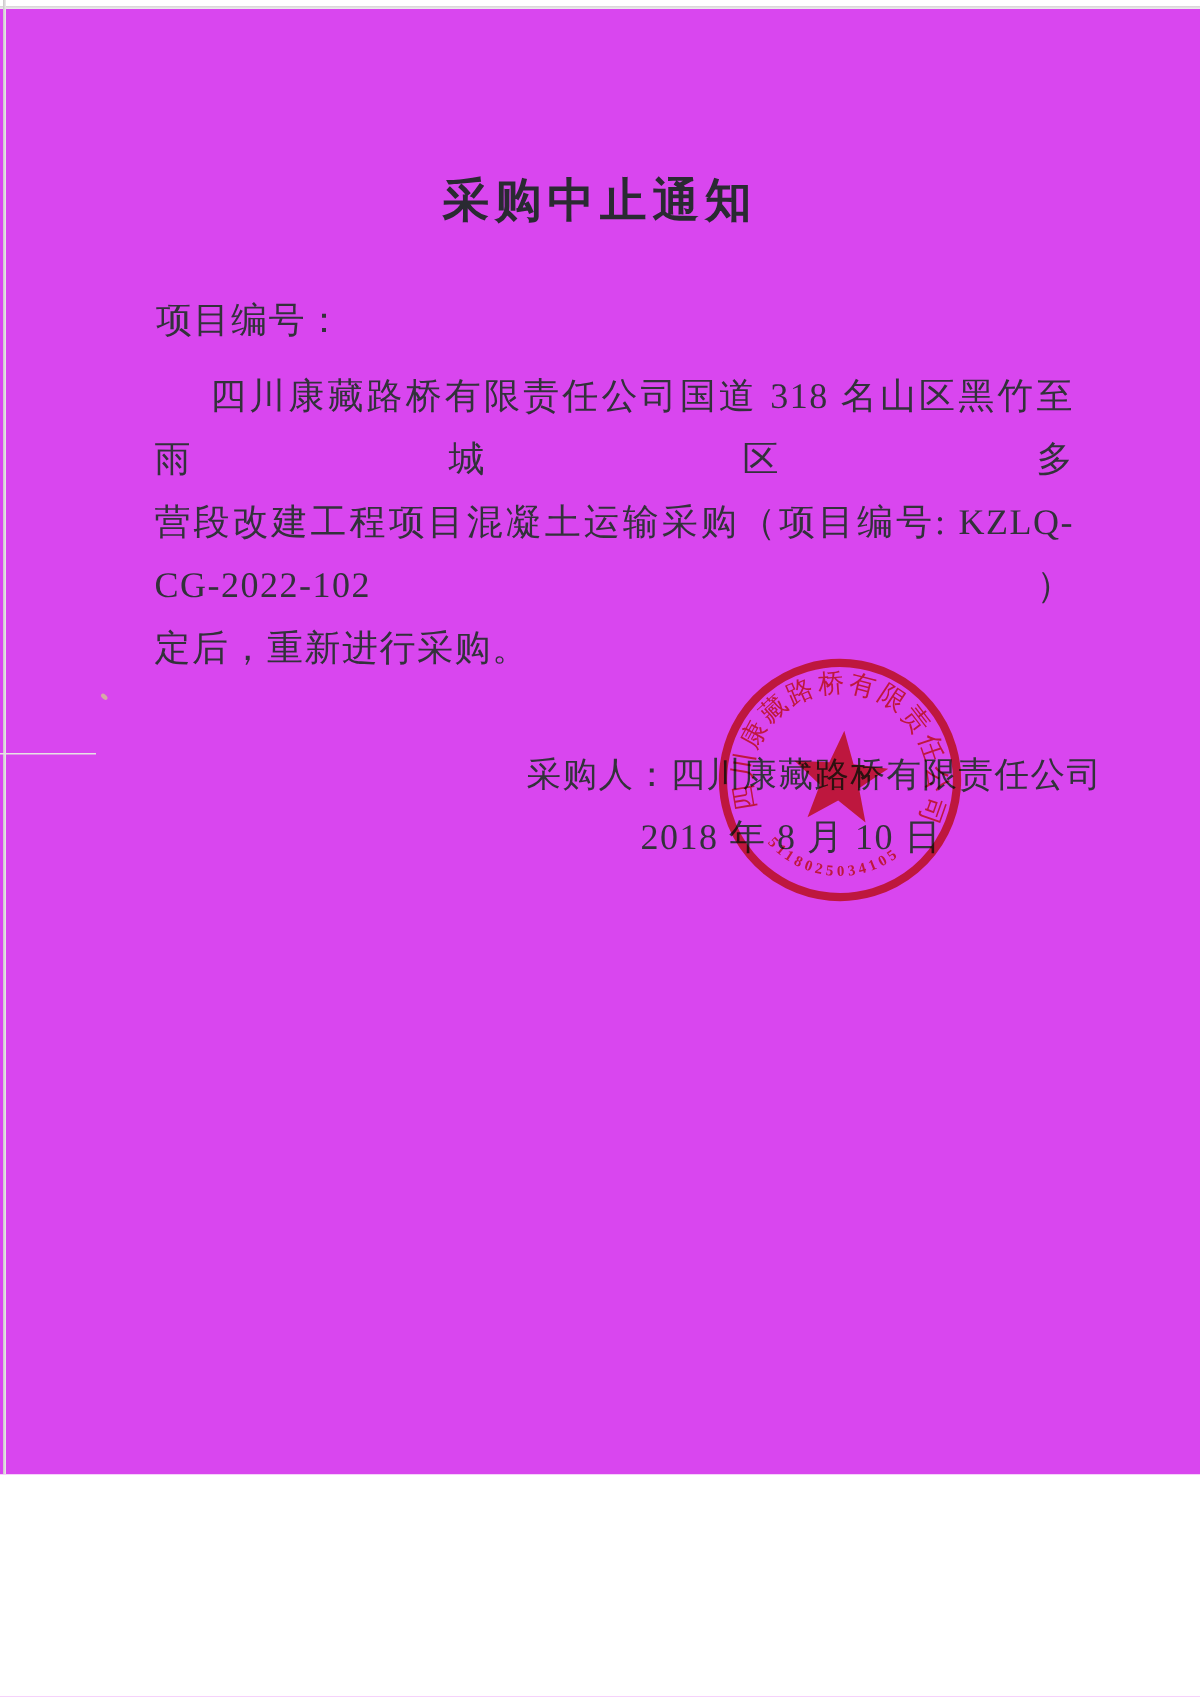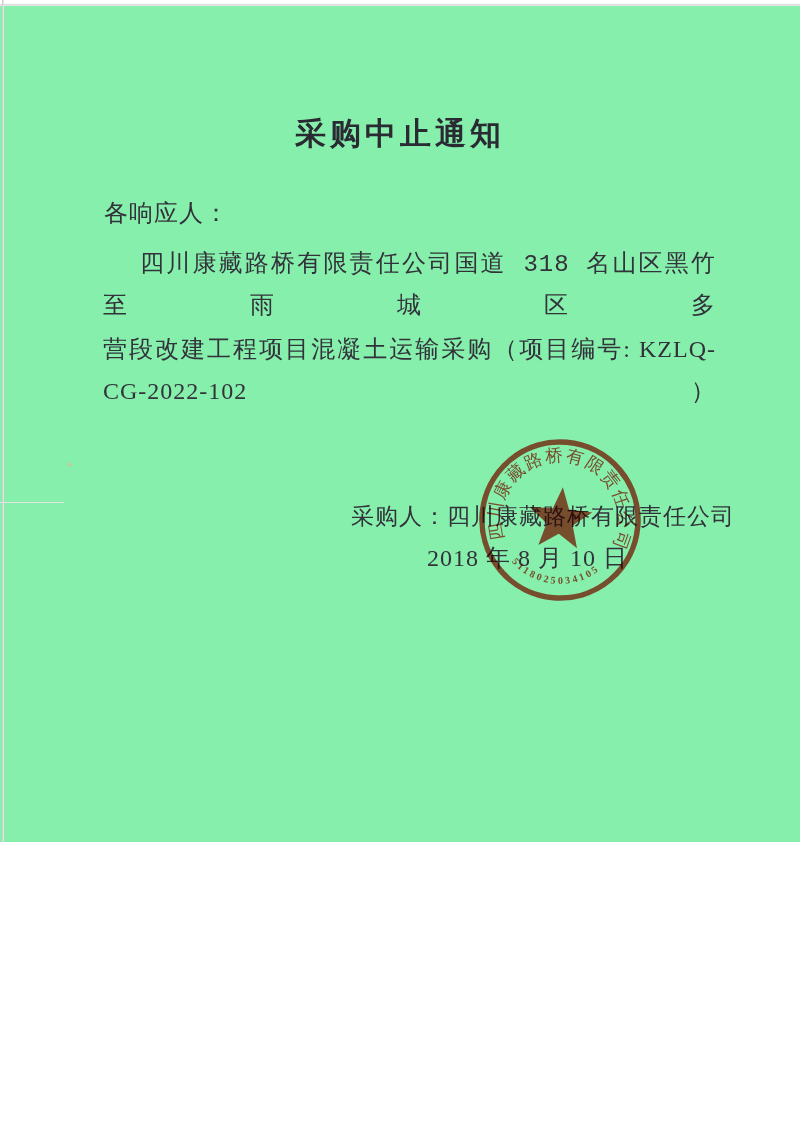--- a/index.html
+++ b/index.html
@@ -1,19 +1,19 @@
 <!DOCTYPE html>
 <html lang="zh"><head>
 <meta charset="utf-8">
 <style>
   html,body{margin:0;padding:0;background:#ffffff;}
   .page{
     position:relative;
-    width:800px;height:842px;
-    background:#86efac;
+    width:800px;height:983px;
+    background:#d946ef;
     overflow:hidden;
     font-family:"Liberation Serif","DejaVu Serif",serif;
     color:#32323a;
   }
   
   .edge-left{
     position:absolute;left:2px;top:0;bottom:0;width:2px;
     background:linear-gradient(to right,#c9c6c8,#eceaeb);
   }
   .edge-top{
@@ -37,21 +37,21 @@
   }
   .salutation{
     position:absolute;left:104px;top:197px;
     font-size:24px;letter-spacing:1px;color:#32323a;
   }
   .body-text{
     position:absolute;left:103px;top:244px;width:613px;
     font-size:24px;line-height:42px;letter-spacing:1px;color:#32323a;
   }
   .body-line{text-align:justify;text-align-last:justify;}
-  .body-line.first{text-indent:37px;font-family:Liberation Mono, monospace;}
+  .body-line.first{text-indent:37px;}
   .body-line.last{text-align:left;text-align-last:left;}
   .signature{
     position:absolute;left:351px;top:501px;
     font-size:23px;letter-spacing:1px;color:#32323a;
     white-space:nowrap;
   }
   .date{
     position:absolute;left:427px;top:542px;
     font-size:24px;letter-spacing:1px;color:#32323a;
     white-space:nowrap;
@@ -70,25 +70,26 @@
 <div class="page">
 
   <div class="edge-top-white"></div>
   <div class="edge-top"></div>
   <div class="edge-left"></div>
   <div class="fold-line"></div>
   <div class="speck"></div>
 
   <div class="title">采购中止通知</div>
 
-  <div class="salutation">各响应人：</div>
+  <div class="salutation">项目编号：</div>
 
   <div class="body-text">
     <div class="body-line first">四川康藏路桥有限责任公司国道 318 名山区黑竹至雨城区多</div>
     <div class="body-line">营段改建工程项目混凝土运输采购（项目编号: KZLQ-CG-2022-102）</div>
+    <div class="body-line last">定后，重新进行采购。</div>
   </div>
 
   <div class="signature">采购人：四川康藏路桥有限责任公司</div>
 
   <div class="date">2018 年 8 月 10 日</div>
 
   <svg class="seal" viewBox="0 0 200 200" xmlns="http://www.w3.org/2000/svg" aria-hidden="true">
     <defs>
       <path id="seal-arc-top" d="M 46.5 124.9 A 59 59 0 1 1 153.5 124.9" fill="none"></path>
       <path id="seal-arc-bottom" d="M 47.6 136.7 A 64 64 0 0 0 152.4 136.7" fill="none"></path>

